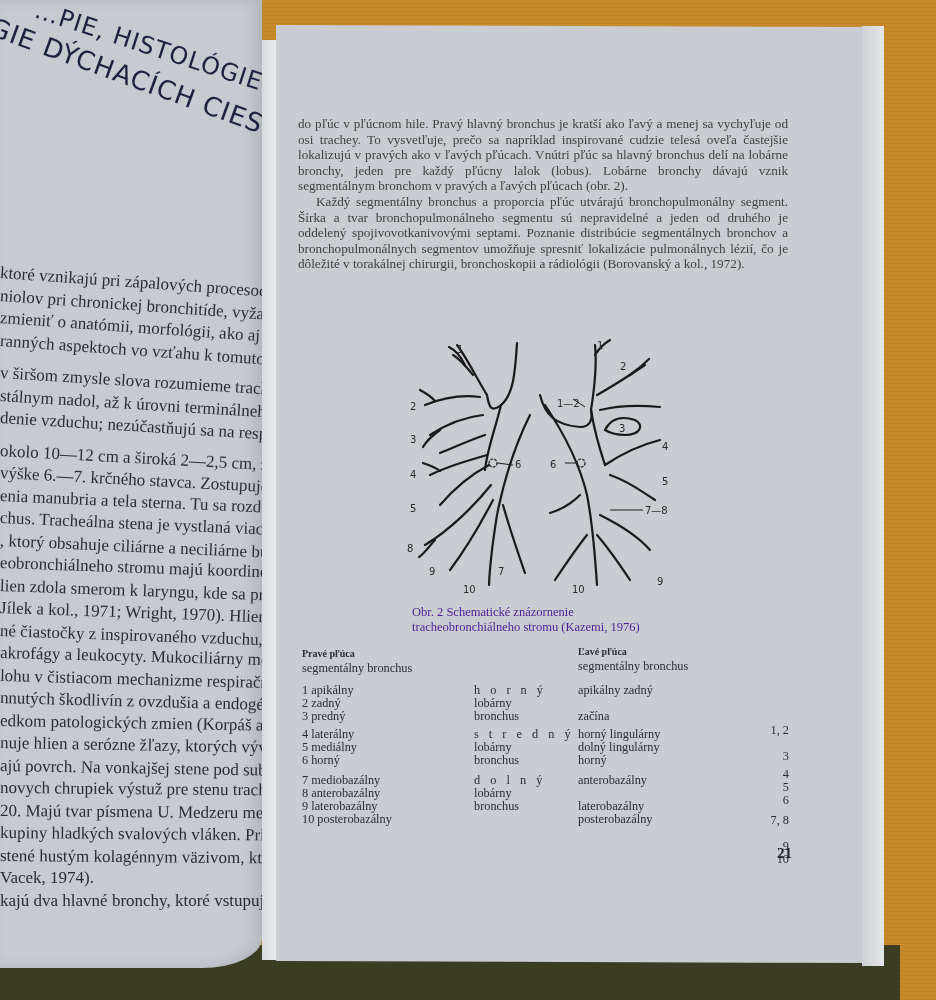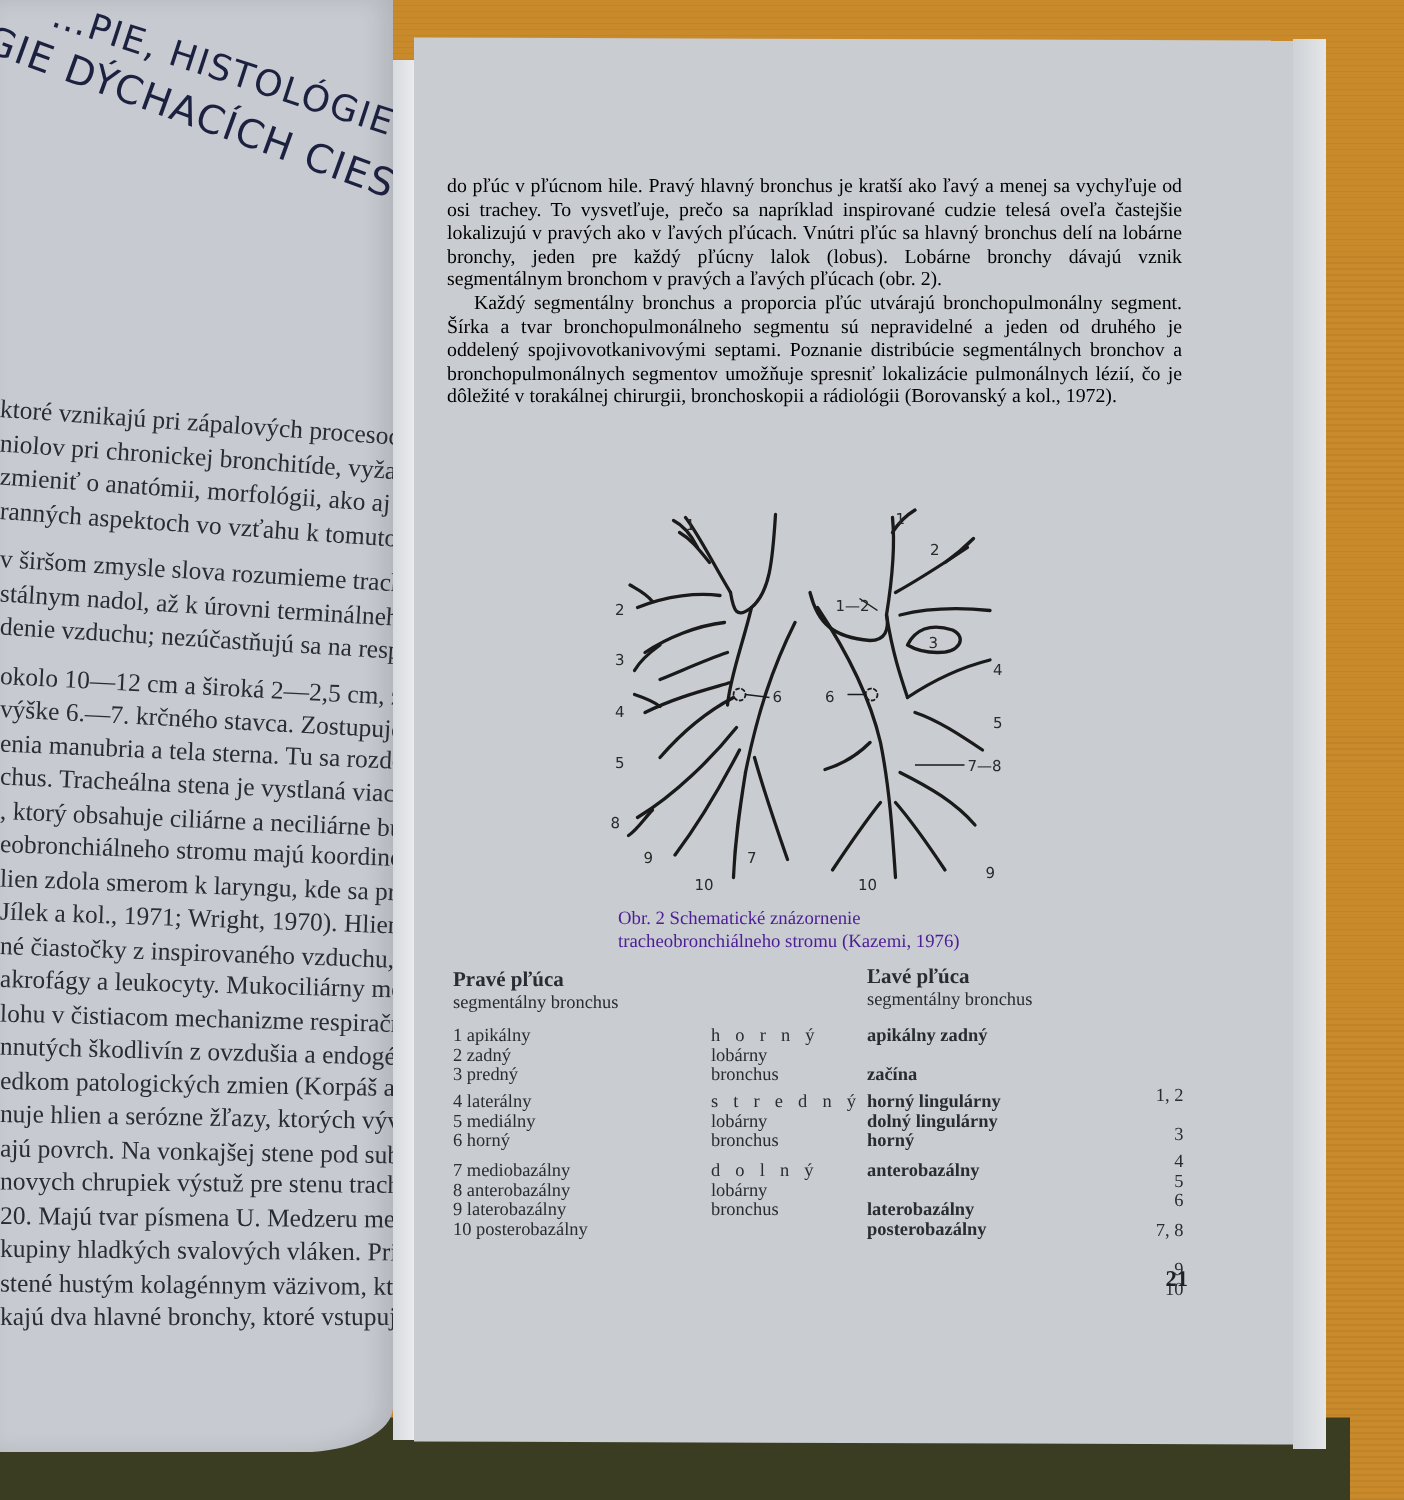--- a/index.html
+++ b/index.html
@@ -40,35 +40,35 @@
   .chapter-title .t1 { position: absolute; left: 60px; top: -4px; font-size: 24px; transform: rotate(18deg); transform-origin: left top; white-space: nowrap; }
   .chapter-title .t2 { position: absolute; left: 16px; top: 12px; font-size: 26px; transform: rotate(20deg); transform-origin: left top; white-space: nowrap; }
   .left-text {
     position: absolute; left: 0; top: 262px; width: 290px;
     font-size: 17px; color: #2a2c33; line-height: 22.5px;
   }
   .left-text .ln { white-space: nowrap; transform-origin: left center; }
   .left-text .gap { height: 10px; }
   .right-text {
     position: absolute; left: 298px; top: 116px; width: 490px;
-    font-size: 13.2px; color: #000000; line-height: 15.6px; text-align: justify;
+    font-size: 13.2px; color: #404040; line-height: 15.6px; text-align: justify;
   }
   .right-text p { margin: 0; text-indent: 18px; }
   .right-text p.first { text-indent: 0; }
   .figure { position: absolute; left: 405px; top: 335px; width: 280px; height: 260px; }
   .caption {
     position: absolute; left: 412px; top: 605px; width: 260px;
     font-size: 12.5px; color: #4c1d95; line-height: 15px;
   }
   .table { position: absolute; left: 302px; top: 646px; width: 490px; font-size: 12.3px; color: #2a2c33; }
   .col-head { position: absolute; line-height: 14px; }
-  .col-head b { font-weight: bold; font-size: 14px; }
+  .col-head b { font-weight: bold; font-size: 10px; }
   .row { position: absolute; left: 0; width: 490px; height: 13px; line-height: 13px; white-space: nowrap; }
   .row span { position: absolute; }
-  .c1 { left: 0; text-align: right; } .c2 { left: 172px; } .c3 { left: 276px; font-weight: bold; } .c4 { left: 465px; text-align: right; width: 22px; margin-top: 40px; }
+  .c1 { left: 0; text-align: right; } .c2 { left: 172px; } .c3 { left: 276px; } .c4 { left: 465px; text-align: right; width: 22px; margin-top: 40px; }
   .spaced { letter-spacing: 3.5px; }
   .page-number { position: absolute; left: 777px; top: 845px; font-weight: bold; font-size: 15px; color: #1f2126; }
   .fig-label { font-family: "DejaVu Sans", sans-serif; font-size: 10px; fill: #2a2a2a; }
 </style>
 </head>
 <body>
 
 <div class="shadow-bottom"></div>
 
 <div class="left-page">
@@ -98,20 +98,21 @@
     <div class="ln" style="transform:rotate(1.5deg)">akrofágy a leukocyty. Mukociliárny mec</div>
     <div class="ln" style="transform:rotate(1.5deg)">lohu v čistiacom mechanizme respiračn</div>
     <div class="ln" style="transform:rotate(1.5deg)">nnutých škodlivín z ovzdušia a endogénn</div>
     <div class="ln" style="transform:rotate(1deg)">edkom patologických zmien (Korpáš a T</div>
     <div class="ln" style="transform:rotate(1deg)">nuje hlien a serózne žľazy, ktorých vývo</div>
     <div class="ln" style="transform:rotate(1deg)">ajú povrch. Na vonkajšej stene pod subm</div>
     <div class="ln" style="transform:rotate(0.5deg)">novych chrupiek výstuž pre stenu trach</div>
     <div class="ln" style="transform:rotate(0.5deg)">20. Majú tvar písmena U. Medzeru med</div>
     <div class="ln" style="transform:rotate(0.5deg)">kupiny hladkých svalových vláken. Pries</div>
     <div class="ln" style="transform:rotate(0.5deg)">stené hustým kolagénnym väzivom, kto</div>
+    <div class="ln">Vacek, 1974).</div>
     <div class="ln">kajú dva hlavné bronchy, ktoré vstupujú</div>
   </div>
 </div>
 <div class="gutter"></div>
 
 <div class="right-page"></div>
 <div class="page-edge"></div>
 
 <div class="right-text">
   <p class="first">do pľúc v pľúcnom hile. Pravý hlavný bronchus je kratší ako ľavý a menej sa vychyľuje od osi trachey. To vysvetľuje, prečo sa napríklad inspirované cudzie telesá oveľa častejšie lokalizujú v pravých ako v ľavých pľúcach. Vnútri pľúc sa hlavný bronchus delí na lobárne bronchy, jeden pre každý pľúcny lalok (lobus). Lobárne bronchy dávajú vznik segmentálnym bronchom v pravých a ľavých pľúcach (obr. 2).</p>

